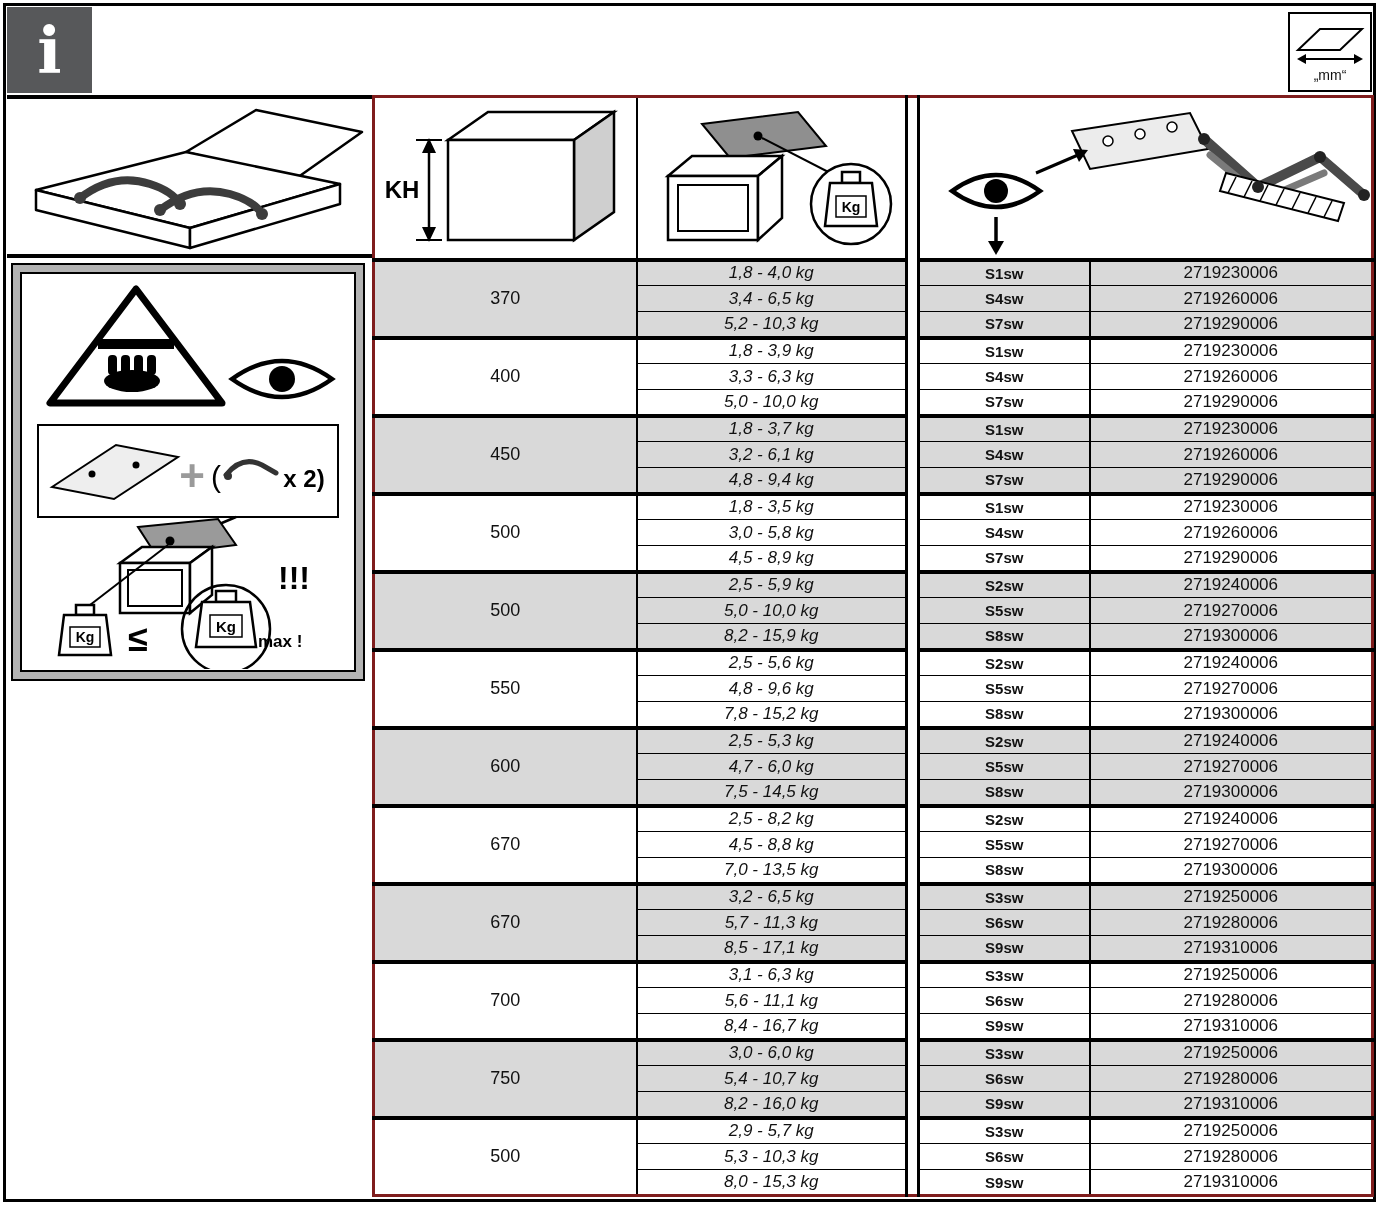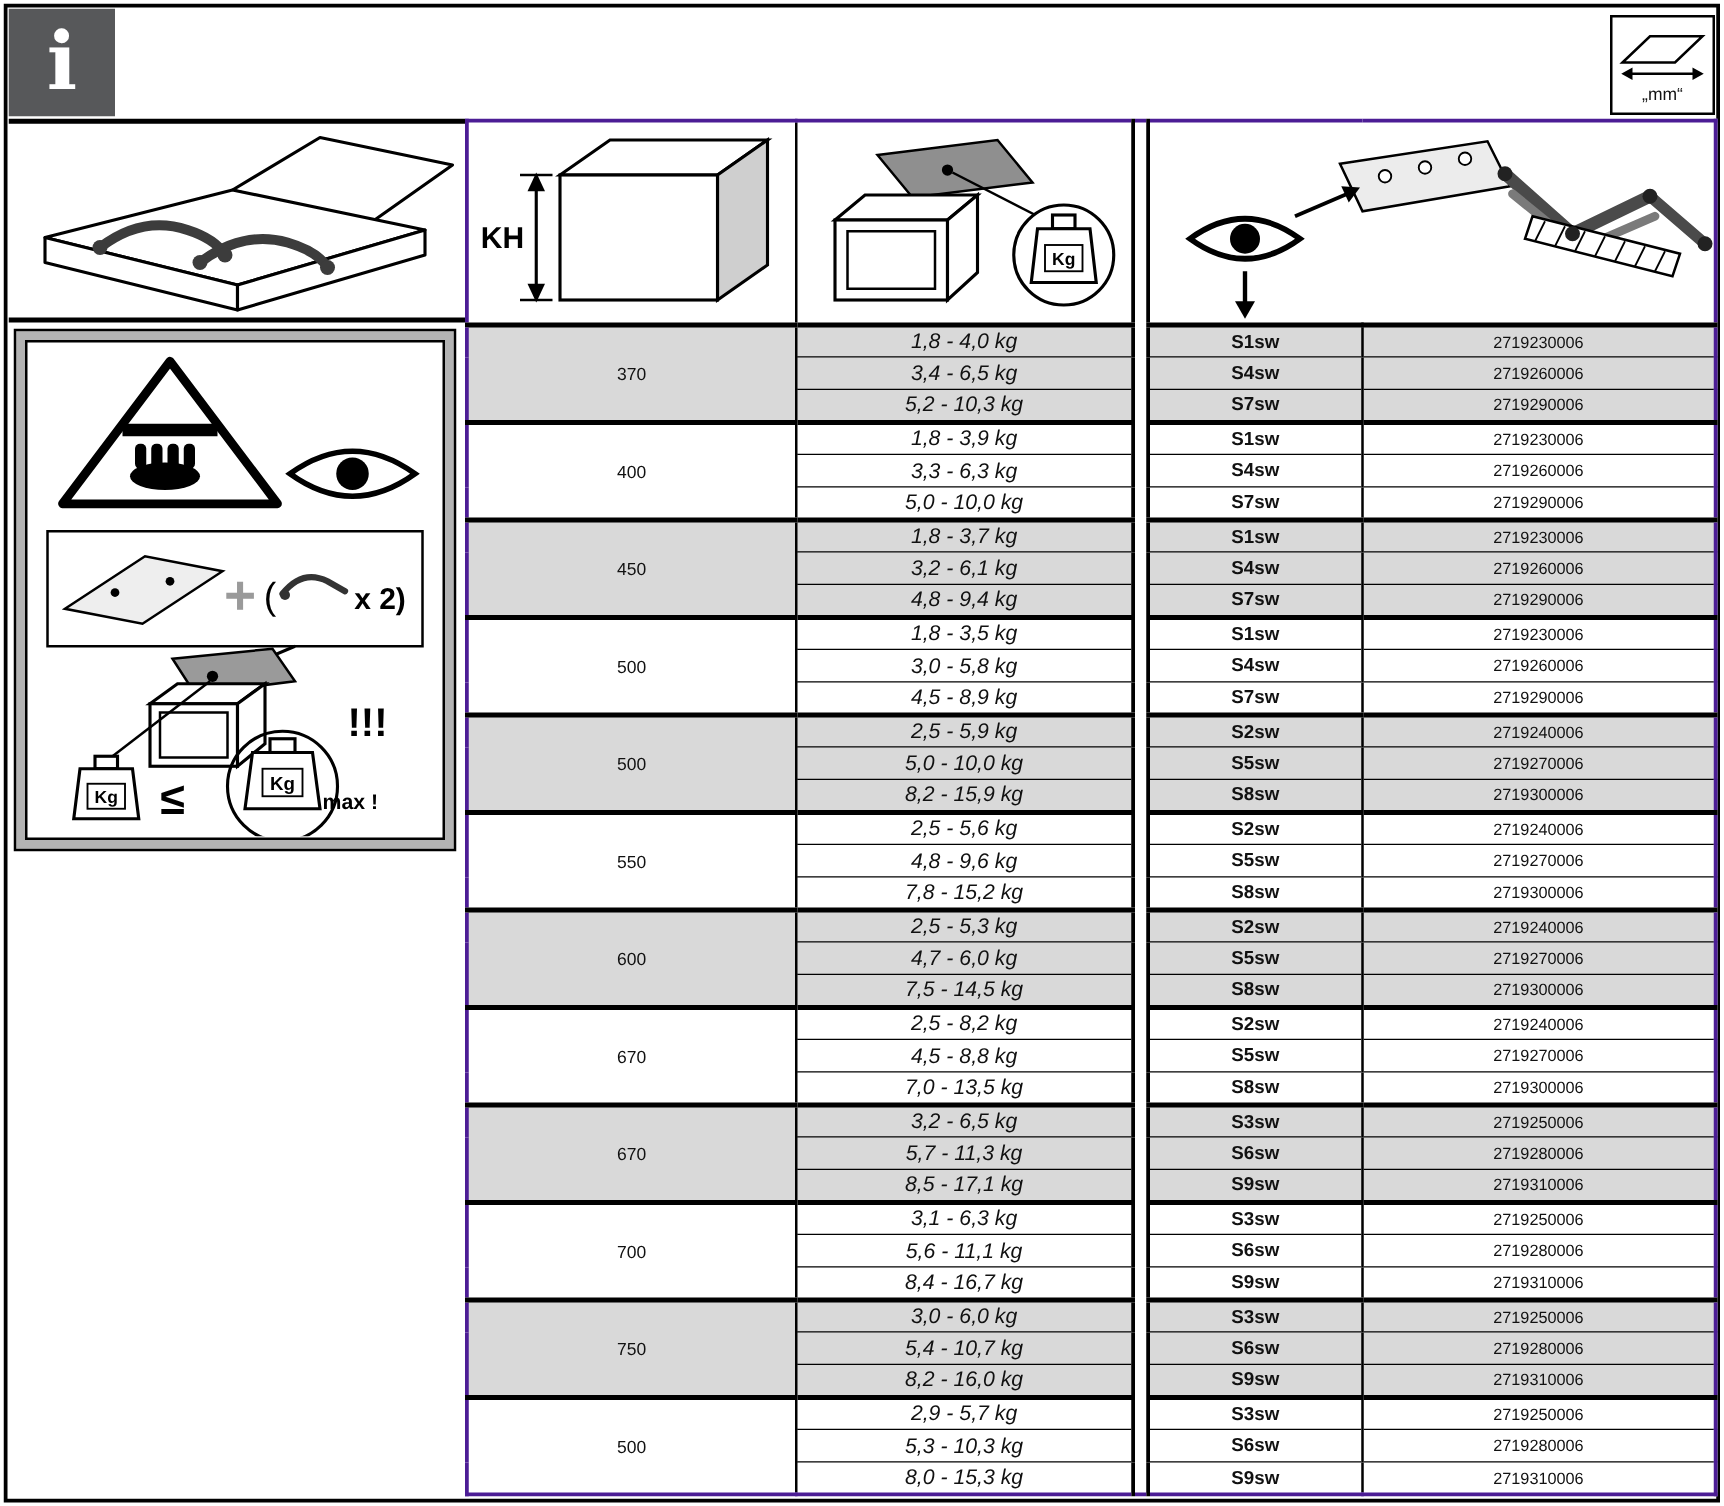--- a/index.html
+++ b/index.html
@@ -20,31 +20,31 @@
   .pack-cell { position:absolute; left:7px; top:95px; width:365px; height:163px; box-sizing:border-box;
                border-top:4px solid #000; border-bottom:4px solid #000; background:#fff;
                display:flex; align-items:center; justify-content:center; }
   .warn-panel { position:absolute; left:13px; top:265px; width:350px; height:414px; box-sizing:border-box;
                 background:#fff; border:7px solid #b3b3b3; outline:2px solid #000;
                 box-shadow: inset 0 0 0 2px #000;
                 display:flex; align-items:center; justify-content:center; }
 
   
   table.spec { position:absolute; left:372px; top:95px; width:999px;
-               border:3px solid #4c1d95; border-collapse:collapse; table-layout:fixed; background:#fff; }
+               border:3px solid #7f1d1d; border-collapse:collapse; table-layout:fixed; background:#fff; }
   .spec td { padding:0; text-align:center; vertical-align:middle; }
   tr.header-row { height:163px; }
   tr.header-row td { border-bottom:4px solid #000; background:#fff; }
   tr.header-row td.gap-cell { border-bottom:none; }
   td.kh-hdr, td.kh-cell { border-right:2px solid #000; }
   tbody tr { height:26px; }
-  td.kh-cell { font-size:14px; border-top:4px solid #000; }
+  td.kh-cell { font-size:18px; border-top:4px solid #000; }
   td.kg-cell { font-size:17px; border-top:1.5px solid #000;font-style:italic; }
   td.code-cell { font-size:15px; font-weight:bold; border-right:2px solid #000; border-top:1.5px solid #000; }
-  td.article-cell { font-size:13px; border-top:1.5px solid #000; }
+  td.article-cell { font-size:17px; border-top:1.5px solid #000; }
   tr.group-start td.kg-cell, tr.group-start td.code-cell, tr.group-start td.article-cell { border-top:4px solid #000; }
   tr td.gap-cell { border-left:3px solid #000; border-right:3px solid #000; background:#fff; }
   tr.shaded td { background:#d9d9d9; }
   tr.shaded td.gap-cell { background:#fff; }
   .hdr-svg { display:block; margin:0 auto; }
   svg text { font-family:"Liberation Sans", sans-serif; }
 </style>
 </head>
 <body>
 

